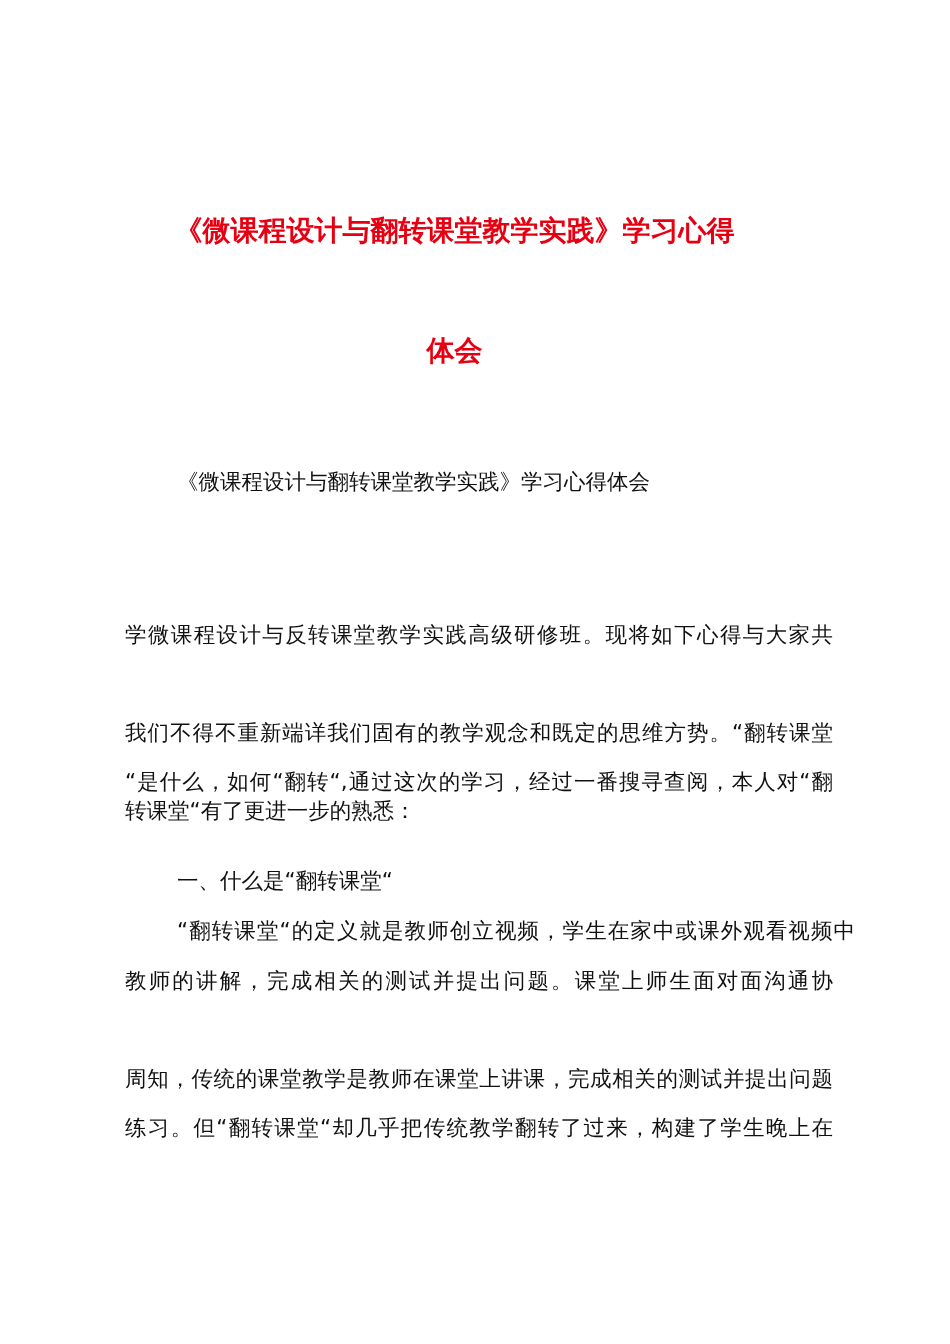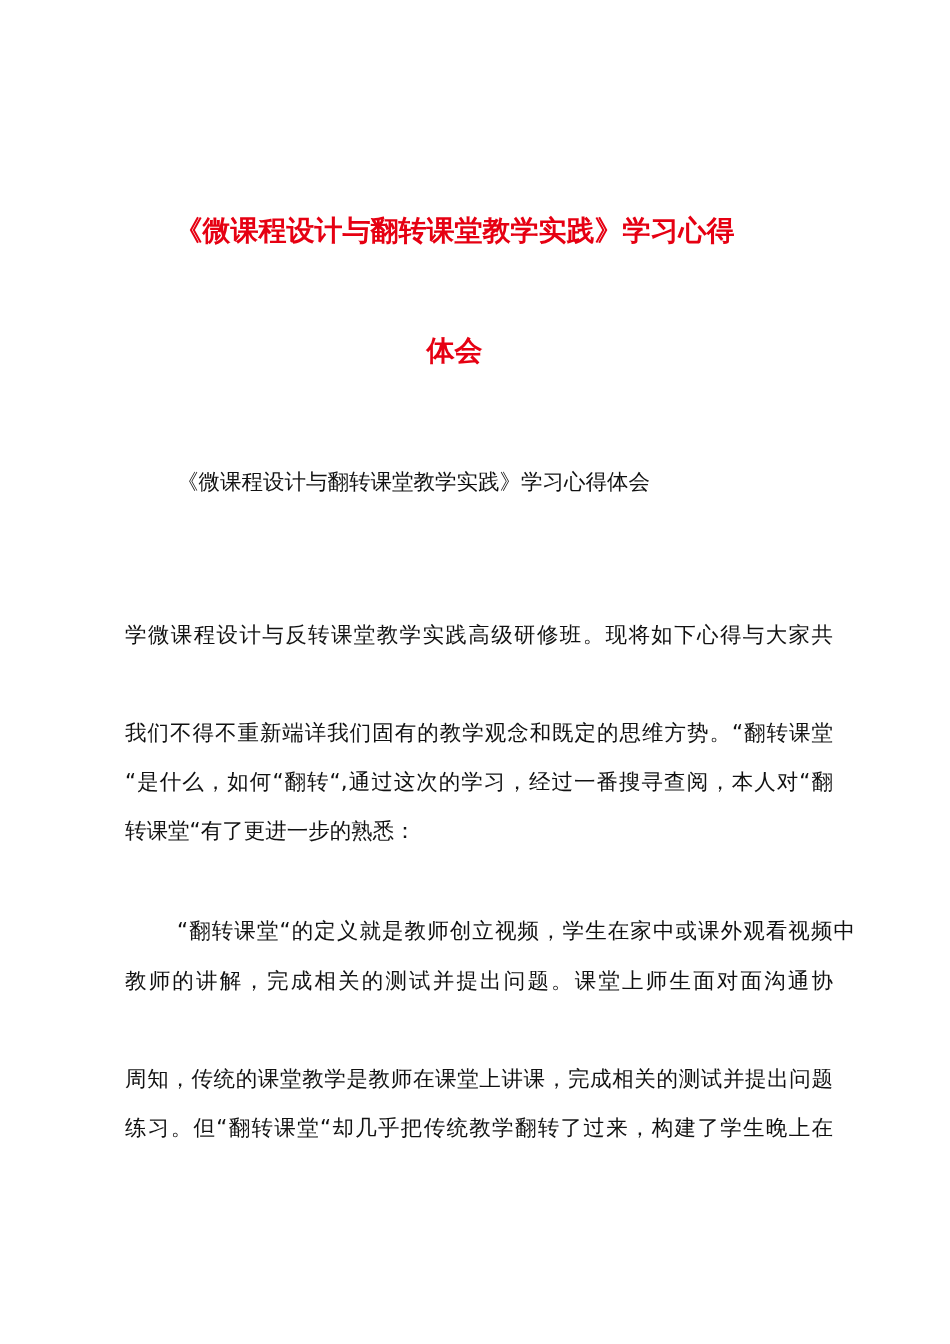--- a/index.html
+++ b/index.html
@@ -54,21 +54,22 @@
 <div class="page">
 
   <div class="title l1">《微课程设计与翻转课堂教学实践》学习心得</div>
   <div class="title l2">体会</div>
 
   <div class="line indent noj" style="top:467px">《微课程设计与翻转课堂教学实践》学习心得体会</div>
 
   <div class="line" style="top:620px">学微课程设计与反转课堂教学实践高级研修班。现将如下心得与大家共</div>
   <div class="line" style="top:718px">我们不得不重新端详我们固有的教学观念和既定的思维方势。“翻转课堂</div>
   <div class="line" style="top:767px">“是什么，如何“翻转“,通过这次的学习，经过一番搜寻查阅，本人对“翻</div>
-  <div class="line noj" style="top:816px">转课堂“有了更进一步的熟悉：</div>
+  <div class="line noj" style="top:796px">转课堂“有了更进一步的熟悉：</div>
 
+  <div class="line indent noj" style="top:866px">一、什么是“翻转课堂“</div>
 
   <div class="line indent" style="top:916px">“翻转课堂“的定义就是教师创立视频，学生在家中或课外观看视频中</div>
   <div class="line" style="top:966px">教师的讲解，完成相关的测试并提出问题。课堂上师生面对面沟通协</div>
   <div class="line" style="top:1064px">周知，传统的课堂教学是教师在课堂上讲课，完成相关的测试并提出问题</div>
   <div class="line" style="top:1113px">练习。但“翻转课堂“却几乎把传统教学翻转了过来，构建了学生晚上在</div>
 
 </div>
 
 </body></html>

